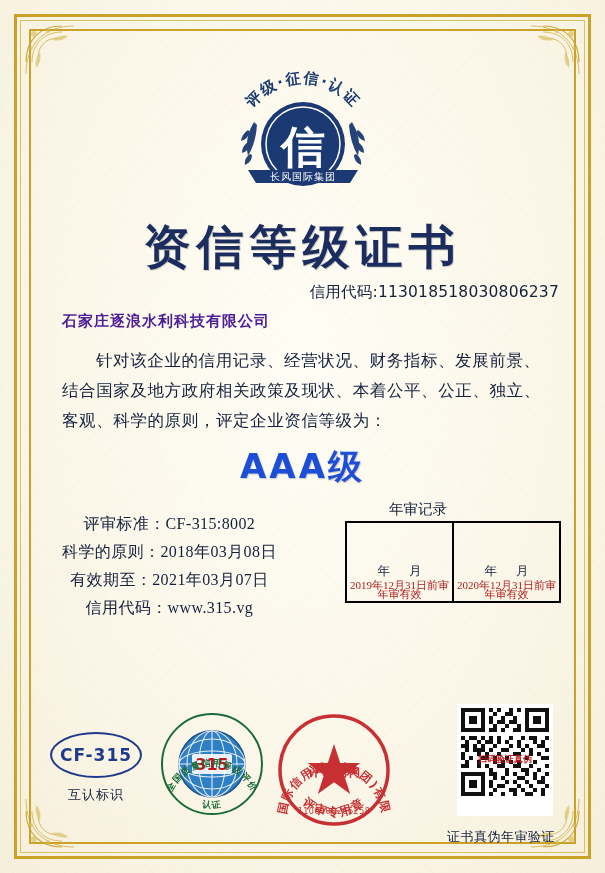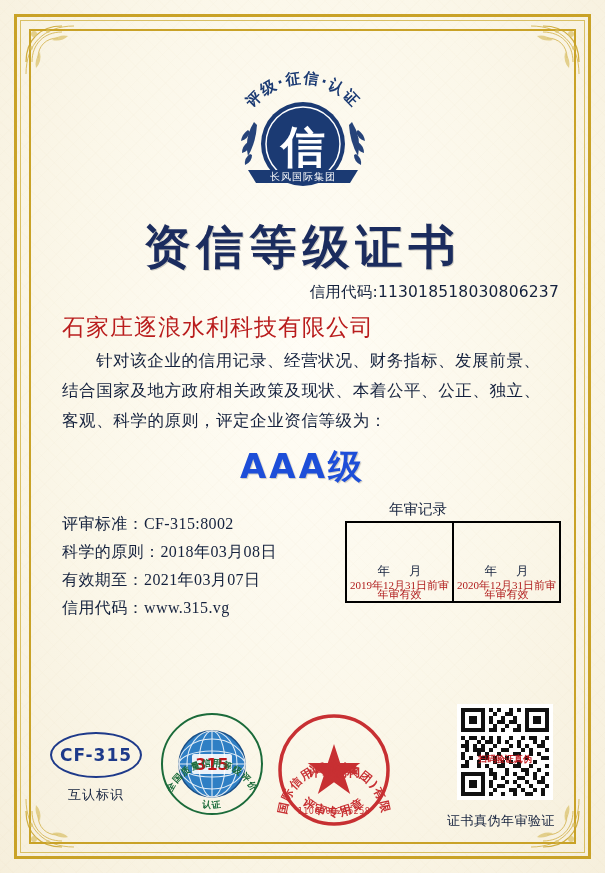--- a/index.html
+++ b/index.html
@@ -111,23 +111,23 @@
     font-size: 15.5px;
     color: #14213d;
     font-family: "DejaVu Sans", "Liberation Sans", sans-serif;
     letter-spacing: .2px;
   }
 
   .company {
     position: absolute;
     top: 268px;
     left: 22px;
-    font-size: 23px;
-    font-weight: normal;
-    color: #b91c1c;
+    font-size: 15px;
+    font-weight: bold;
+    color: #4c1d95;
     letter-spacing: 1px;
   }
 
   .body-text {
     position: absolute;
     top: 302px;
     left: 22px;
     width: 508px;
     font-size: 16.5px;
     line-height: 30px;
@@ -152,20 +152,21 @@
 
   
   .details {
     position: absolute;
     top: 466px;
     left: 22px;
     font-size: 16px;
     line-height: 28px;
     color: #14213d;
     letter-spacing: .4px;
+    text-align: center;
   }
   .details div { white-space: nowrap; }
 
   
   .review {
     position: absolute;
     top: 456px;
     right: 4px;
     width: 216px;
   }
@@ -257,21 +258,21 @@
   }
 
   .qr-block {
     position: absolute;
     right: 2px;
     top: 56px;
     width: 116px;
     text-align: center;
   }
   .qr {
-    width: 96px; height: 96px;
+    width: 96px; height: 112px;
     margin: 0 auto;
     position: relative;
     background: #ffffff;
   }
   .qr-caption {
     margin-top: 12px;
     font-size: 13px;
     color: #14213d;
     letter-spacing: .5px;
     white-space: nowrap;

